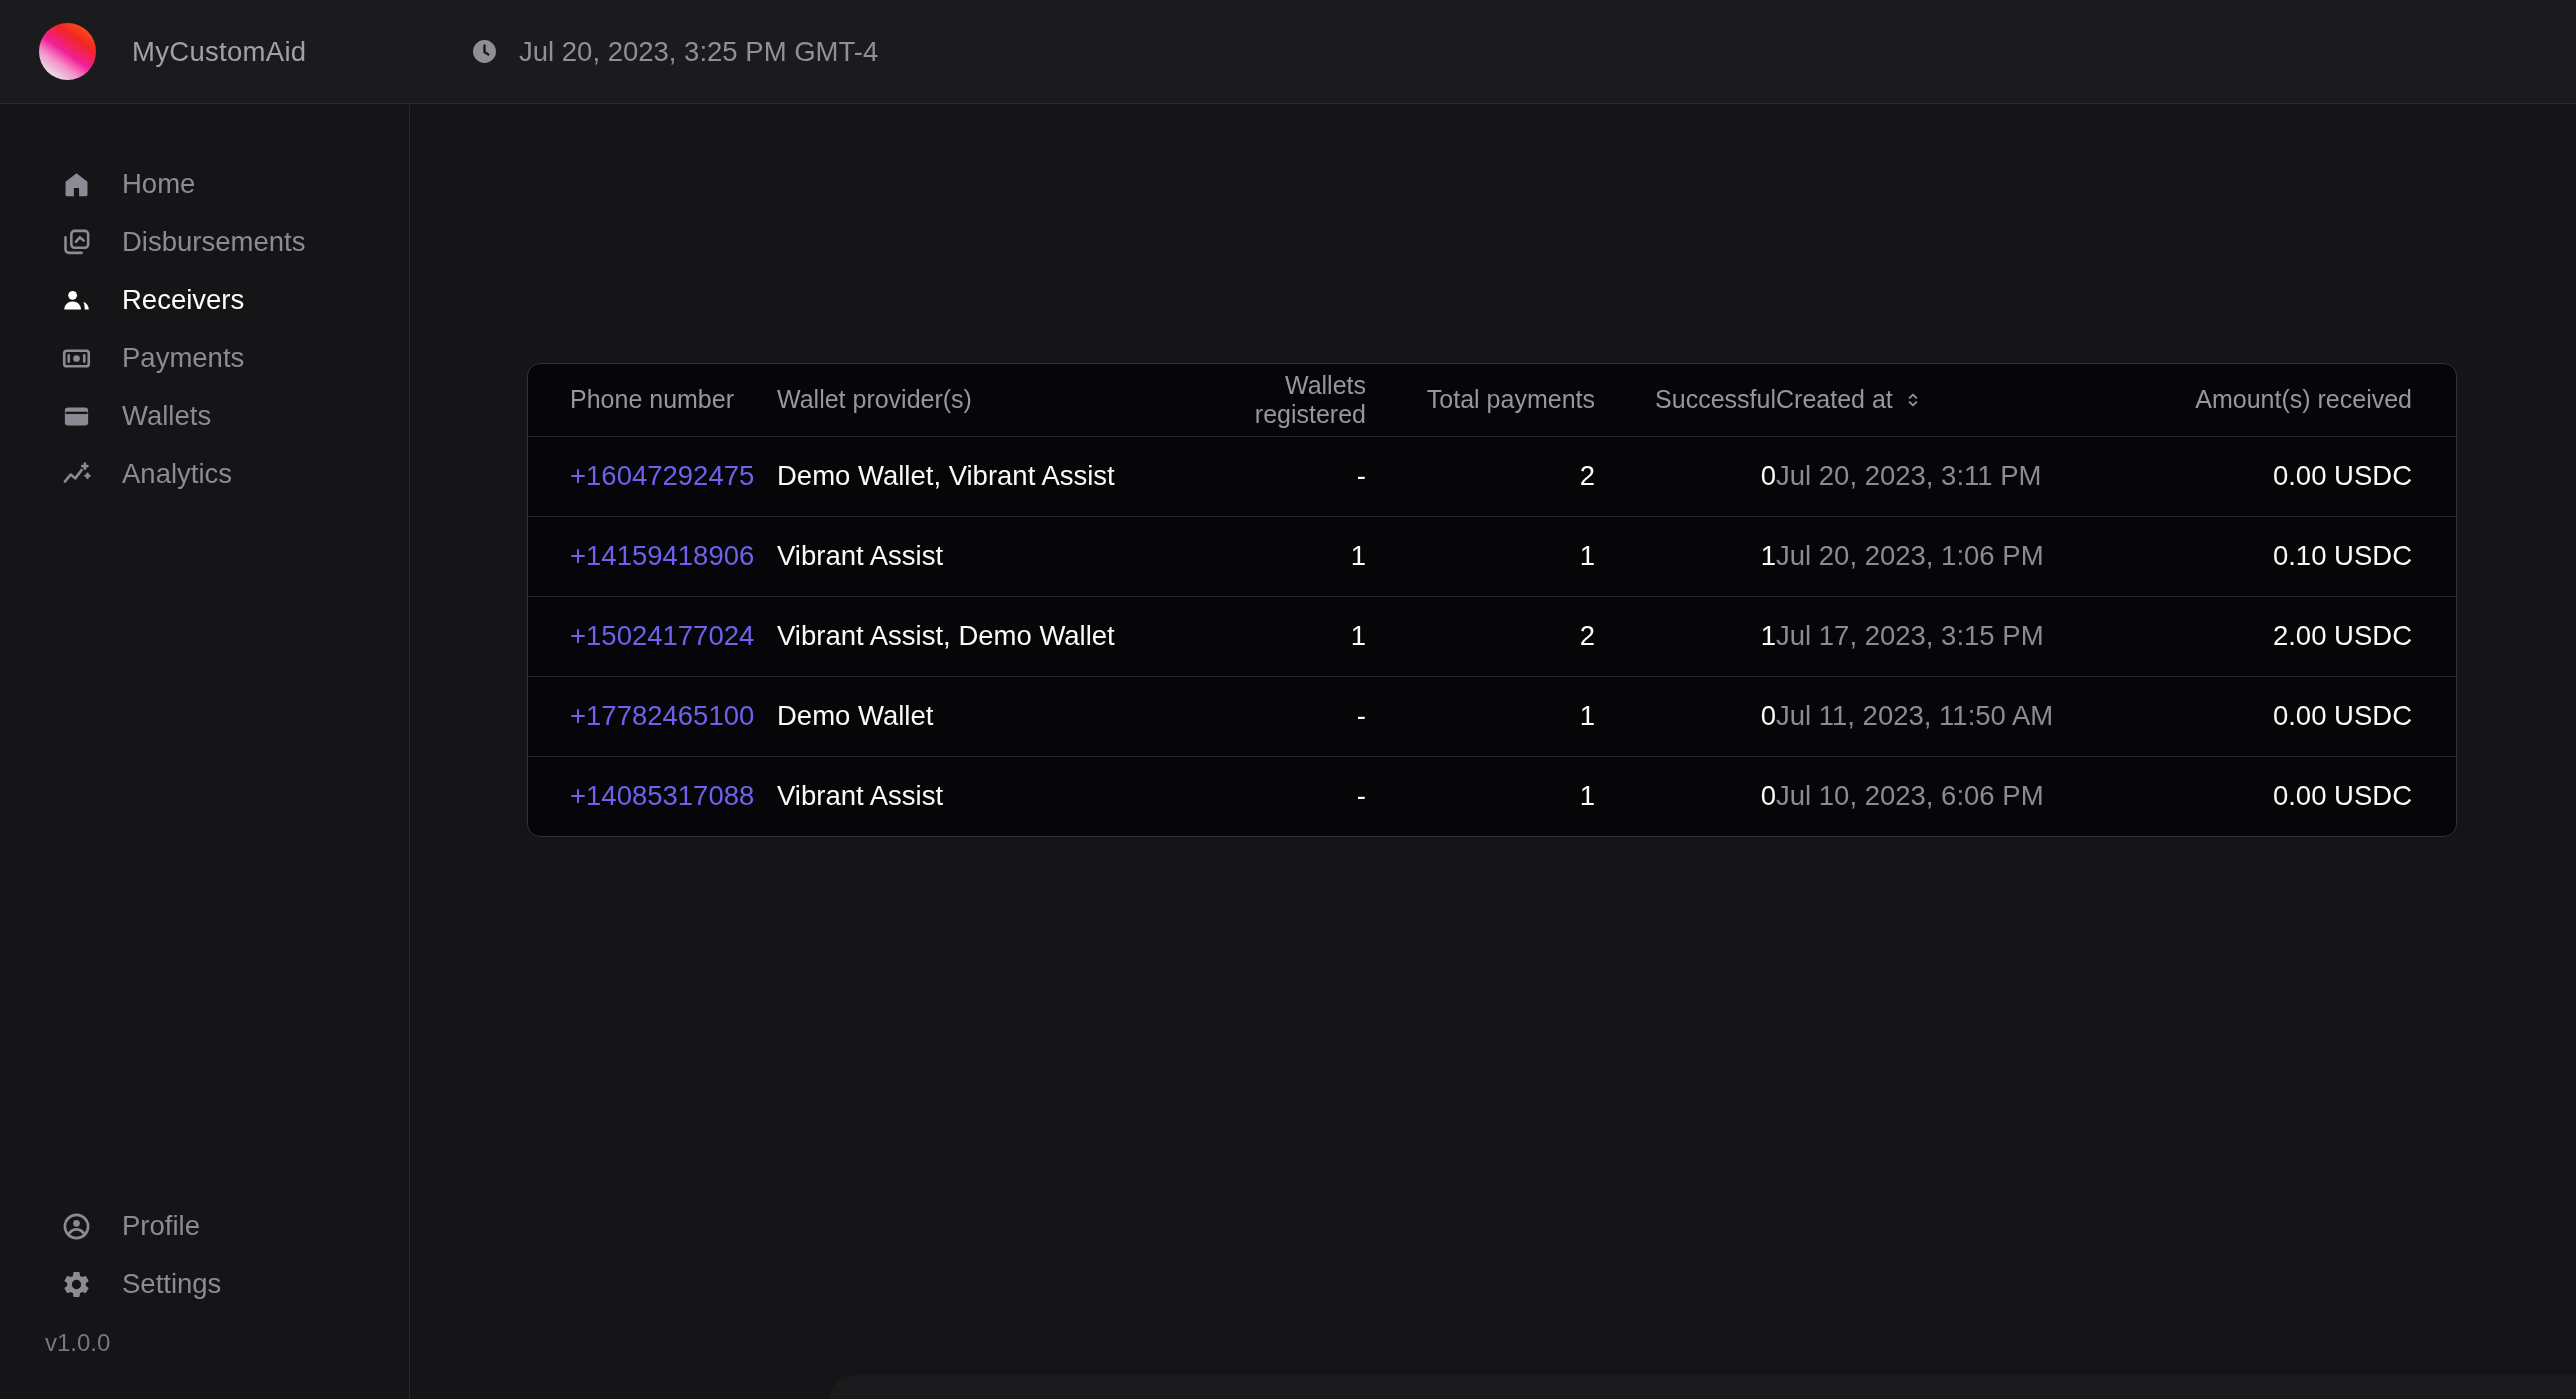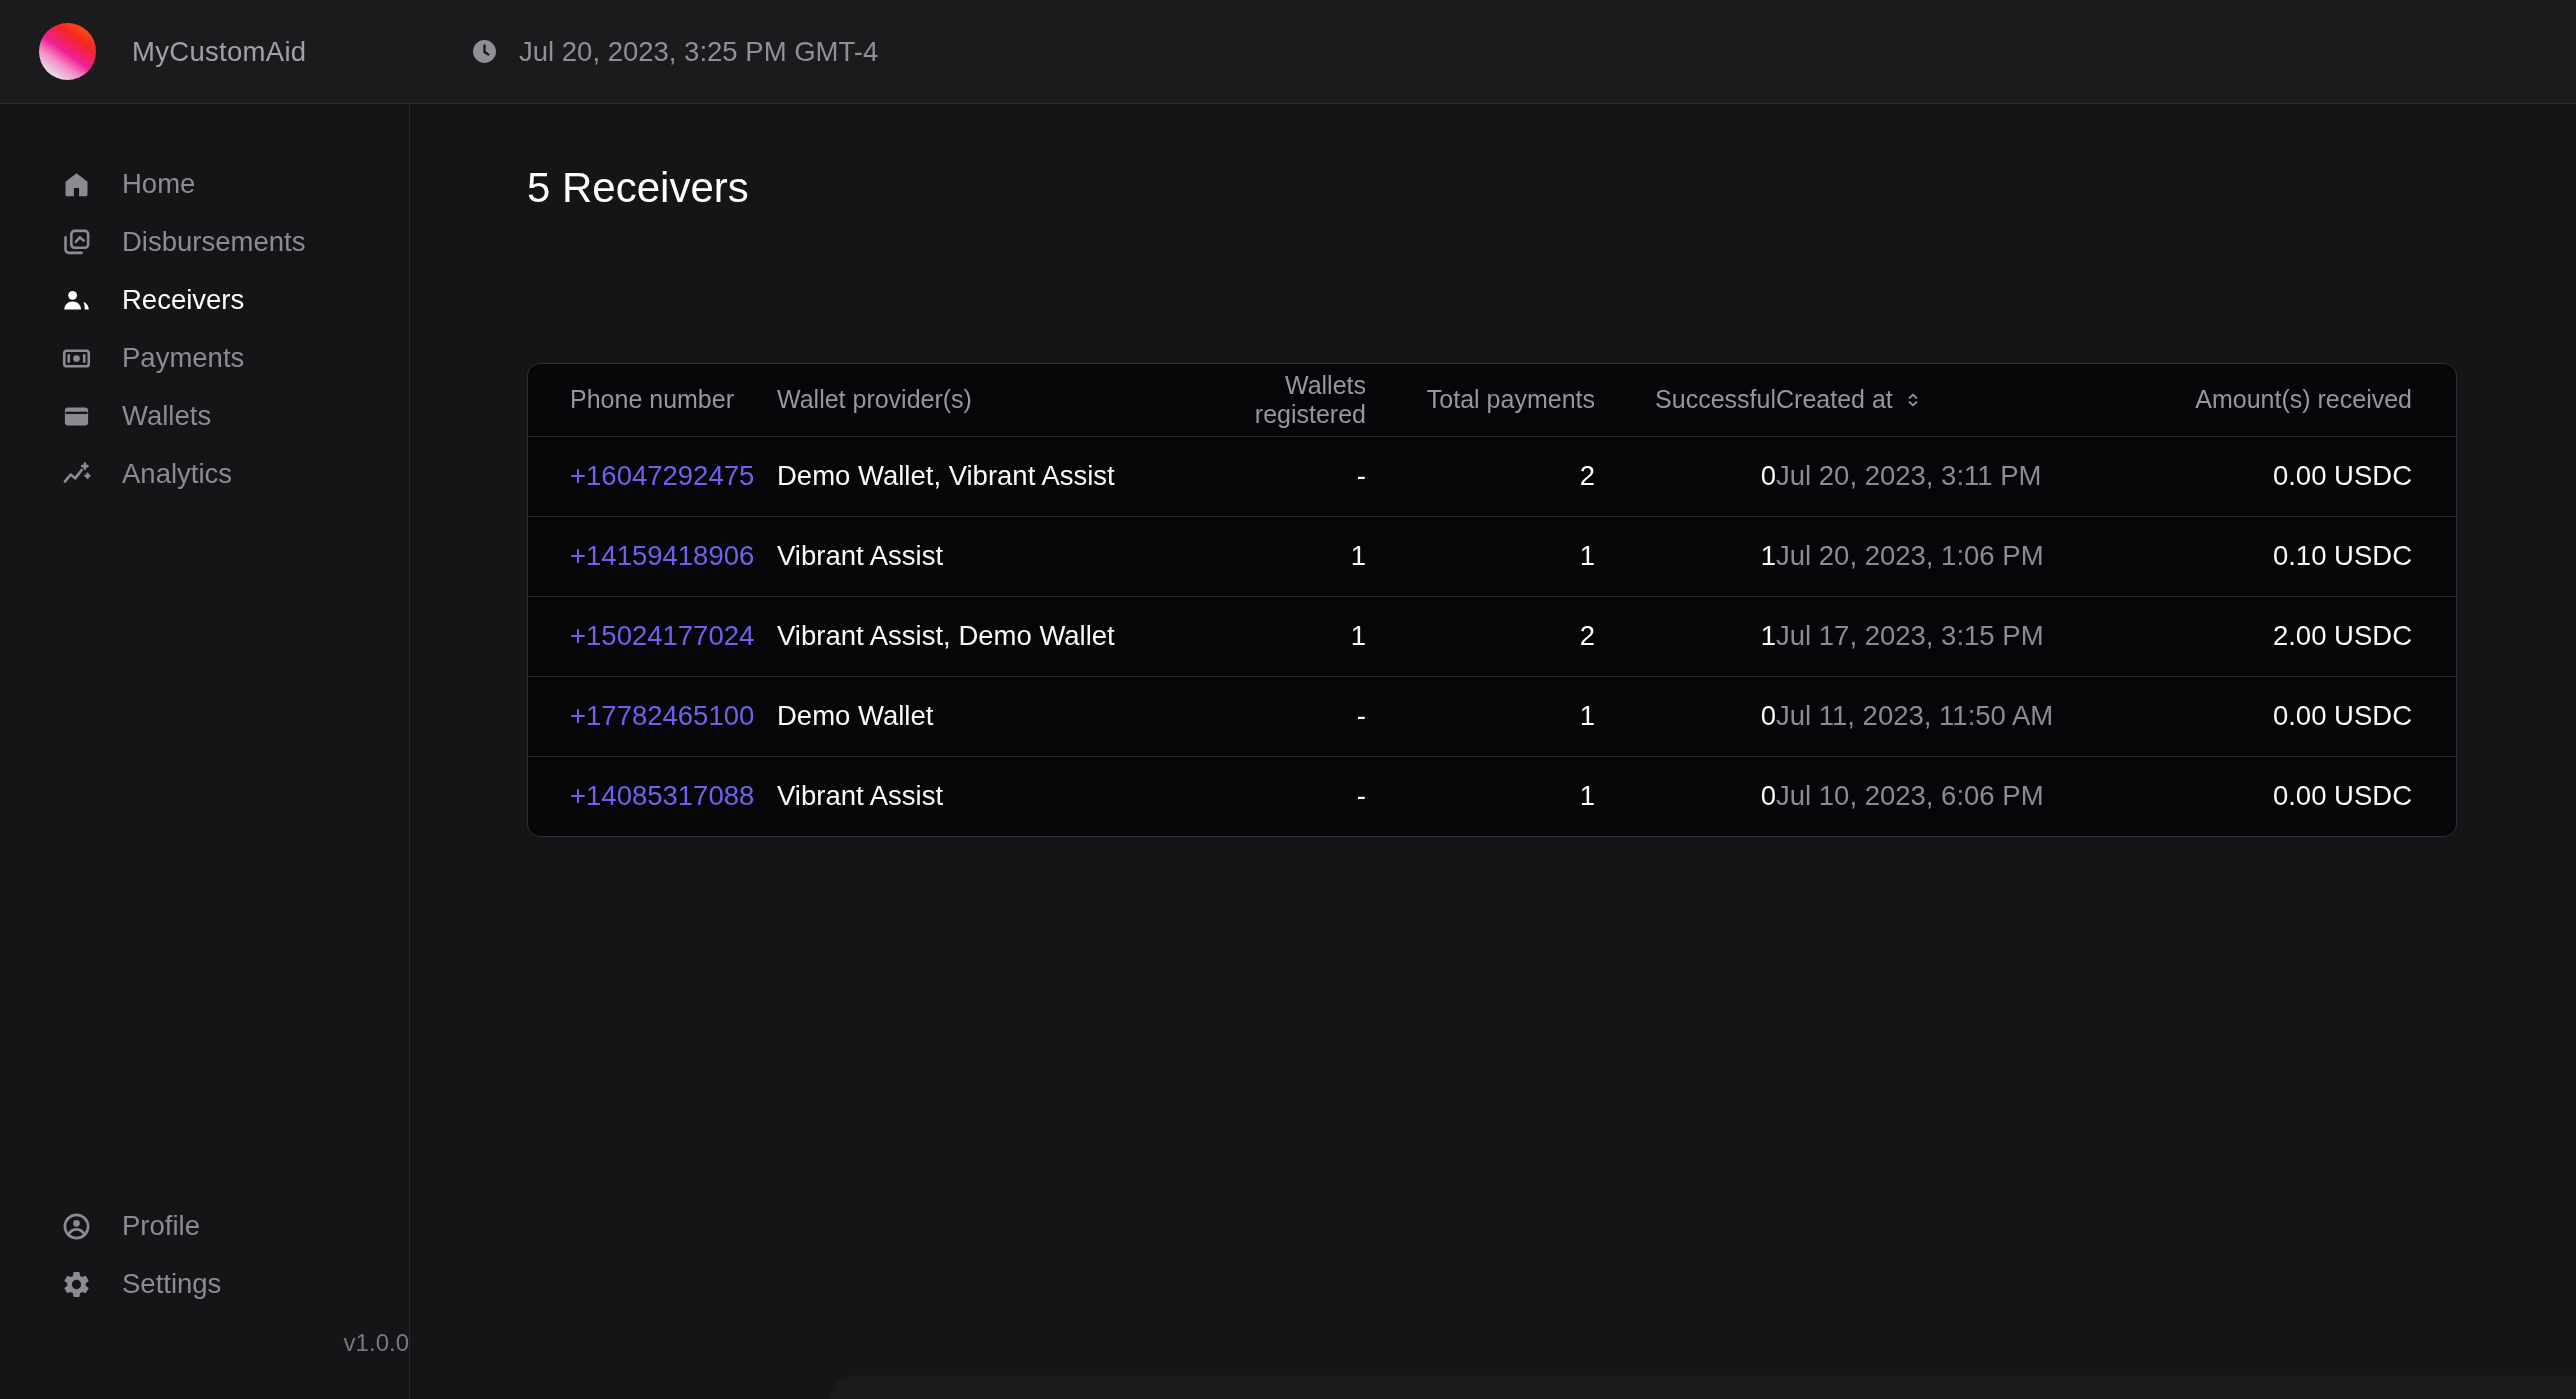--- a/index.html
+++ b/index.html
@@ -33,21 +33,21 @@
     position:absolute; top:105px; left:0; bottom:0; width:410px;
     background:#151517; border-right:0.9px solid #28282c;
   }
   .nav { padding-top:50px; }
   .nav-item {
     height:58px; display:flex; align-items:center; gap:26px;
     padding-left:57px; color:#8b8c93; font-size:27.5px; cursor:pointer;
   }
   .nav-item .icn { width:39px; display:flex; justify-content:center; color:inherit; }
   .nav-item.active { color:#ffffff; }
-  .sidebar-bottom { position:absolute; bottom:42px; left:0; right:0;text-align:right; }
+  .sidebar-bottom { position:absolute; bottom:42px; left:0; right:0; }
   .version { padding-left:45px; margin-top:16px; font-size:24px; color:#77787f; }
 
   
   .main { position:absolute; top:105px; left:411px; right:0; bottom:0; }
   .page-title { margin:59px 0 0 116px; font-size:42px; font-weight:500; color:#ffffff; }
 
   .toolbar {
     position:absolute; top:263px; left:116px; width:1930px; height:61px;
     display:flex; justify-content:space-between; align-items:center;
   }
@@ -218,21 +218,20 @@
             <path d="M19.14 12.94c.04-.3.06-.61.06-.94 0-.32-.02-.64-.07-.94l2.03-1.58a.49.49 0 0 0 .12-.61l-1.92-3.32a.49.49 0 0 0-.59-.22l-2.39.96c-.5-.38-1.03-.7-1.62-.94l-.36-2.54a.48.48 0 0 0-.48-.41h-3.84c-.24 0-.43.17-.47.41l-.36 2.54c-.59.24-1.13.57-1.62.94l-2.39-.96a.49.49 0 0 0-.59.22L2.74 8.87c-.12.21-.08.47.12.61l2.03 1.58c-.05.3-.09.63-.09.94s.02.64.07.94l-2.03 1.58a.49.49 0 0 0-.12.61l1.92 3.32c.12.22.37.29.59.22l2.39-.96c.5.38 1.03.7 1.62.94l.36 2.54c.05.24.24.41.48.41h3.84c.24 0 .44-.17.47-.41l.36-2.54c.59-.24 1.13-.56 1.62-.94l2.39.96c.22.08.47 0 .59-.22l1.92-3.32a.49.49 0 0 0-.12-.61ZM12 15.6A3.6 3.6 0 1 1 12 8.4a3.6 3.6 0 0 1 0 7.2Z"></path>
           </svg>
       </span>
       <span>Settings</span>
     </div>
     <div class="version">v1.0.0</div>
   </div>
 </nav>
 
 <main class="main">
-  <h1 class="page-title">5 Receivers</h1>
 
   <div class="toolbar">
     <div class="left-group">
       <div class="search-wrap">
         <input class="search-input" type="text" placeholder="Search by phone number" style="">
         <div class="pw-badge">
           <span class="pw-dot"></span>
             <span class="pw-dot"></span>
             <span class="pw-dot"></span>
             <span class="pw-bar"></span>

